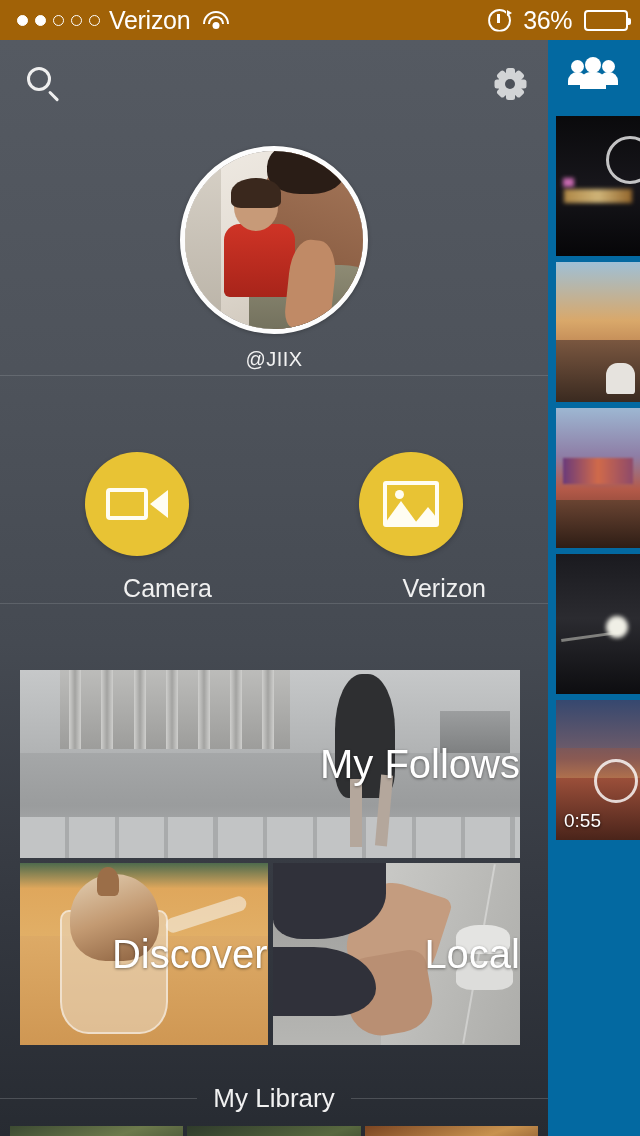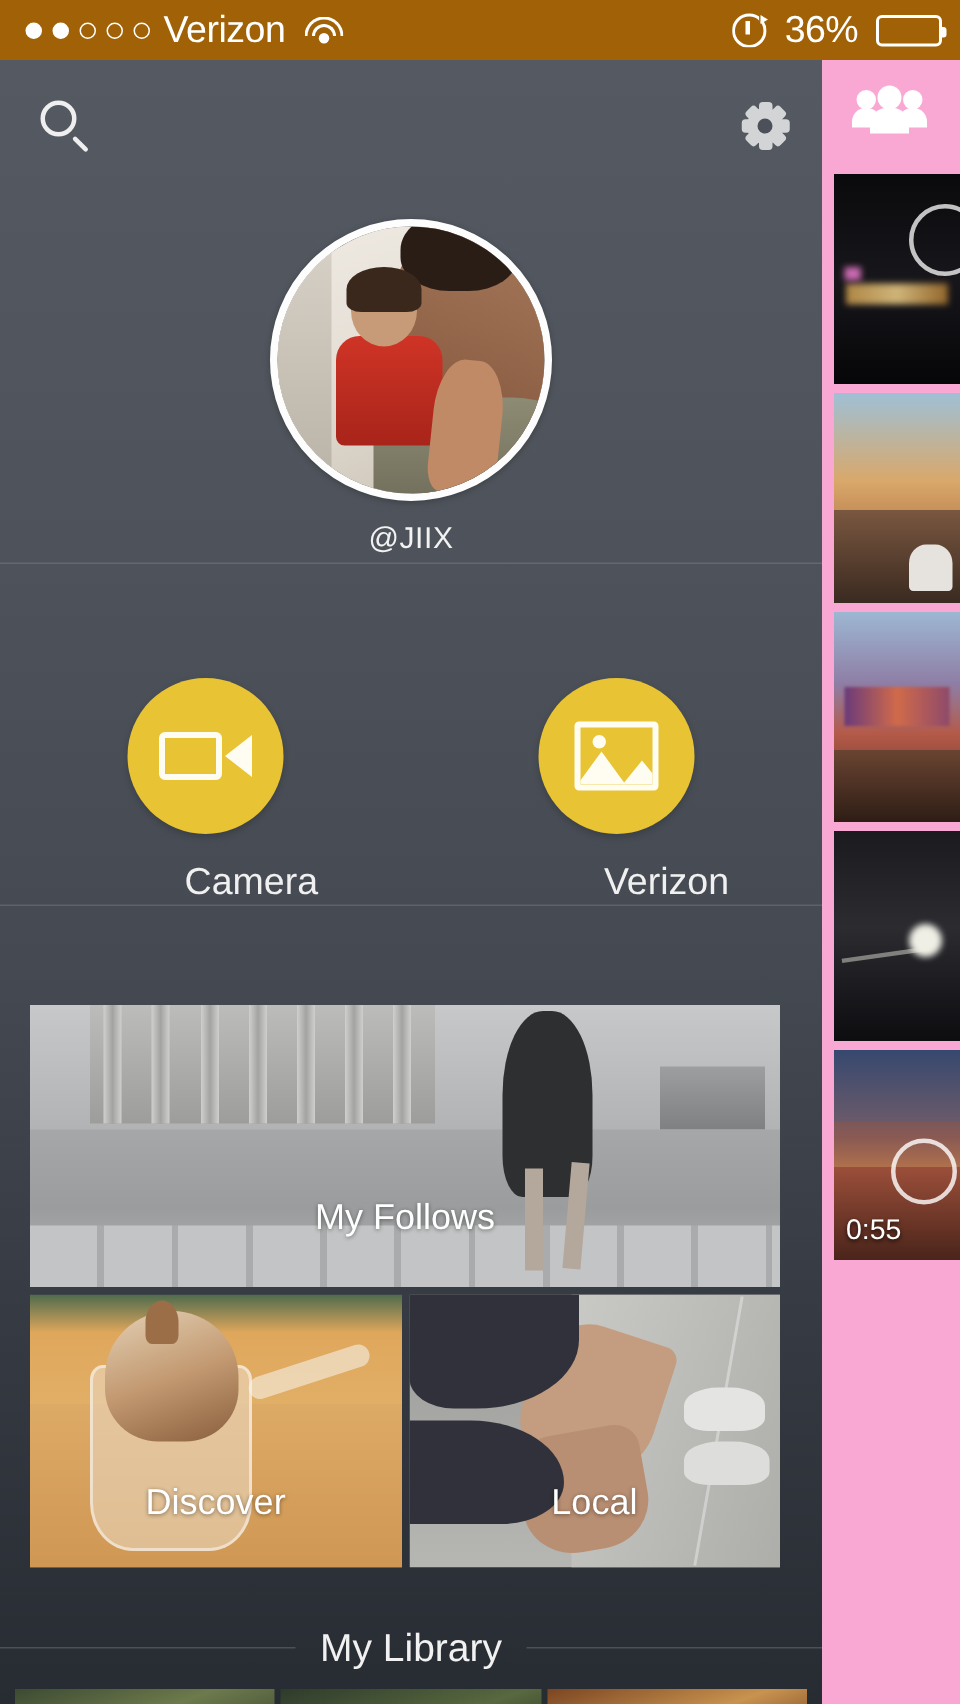--- a/index.html
+++ b/index.html
@@ -183,23 +183,22 @@
   .ic-bell .top{ position:absolute; left:18px; top:0; width:8px; height:8px;
     border-radius:50%; background:#fffdf2; }
   .ic-bell .clap{ position:absolute; left:17px; top:37px; width:10px; height:7px;
     background:#fffdf2; border-radius:0 0 6px 6px; }
 
   
   .tiles{ position:absolute; top:630px; left:20px; width:500px; }
   .tile{ position:relative; overflow:hidden; cursor:pointer; }
   .tile .cap{
     position:absolute; left:0; right:0; top:50%; transform:translateY(-50%);
-    text-align:center; color:#fff; font-size:24px;
+    text-align:right; color:#fff; font-size:40px;
     text-shadow:0 1px 3px rgba(0,0,0,.45);
-    margin-top:48px;
   }
   .tile-wide{ height:188px; }
   
   .scene-follows{ position:absolute; inset:0; background:linear-gradient(180deg,#b9bbbc 0%,#a9abac 46%,#8e9092 47%,#a3a5a6 100%); }
   .sf-sky{ position:absolute; left:0; top:0; width:100%; height:46%;
     background:linear-gradient(180deg,#c6c8c9,#b0b2b3); }
   .sf-temple{ position:absolute; left:8%; top:0; width:46%; height:42%;
     background:linear-gradient(180deg,#bcbcba,#9d9d9b); }
   .sf-col{ position:absolute; top:0; width:5.2%; height:100%;
     background:linear-gradient(90deg,#cfcfcd,#a3a3a1,#cfcfcd); }
@@ -256,21 +255,21 @@
   .hash-title{ color:#f1f1f1; font-size:26px; padding:0 16px; }
   .hash-strip{ display:flex; gap:4px; padding:0 10px; }
   .hash-thumb{ height:46px; flex:1; }
   .ht1{ background:linear-gradient(160deg,#3c4a32,#6d7a4c 45%,#2f3a28); }
   .ht2{ background:linear-gradient(160deg,#2f3b2b,#58683f 55%,#263020); }
   .ht3{ background:linear-gradient(160deg,#7b4522,#c8924f 50%,#5d2f18); }
 
   
   .rail{
     position:absolute; top:40px; right:0; width:92px; height:1096px;
-    background:#f9a8d4;
+    background:#0369a1;
     text-decoration:underline;
   }
   .rail-head{ height:60px; }
   .rail-list{ padding-left:8px; }
   .vid{ position:relative; width:84px; height:140px; margin-bottom:6px; overflow:hidden; cursor:pointer; }
   .v1{ background:linear-gradient(180deg,#0a0a0c 0%,#17161b 50%,#060608 100%); }
   .v1 .glow{ position:absolute; left:10%; top:52%; width:80%; height:10%;
     background:linear-gradient(90deg,#c99b4e,#f0d089,#a8742f); filter:blur(2px); opacity:.85; }
   .v1 .wheel{ position:absolute; right:-14px; top:14%; width:48px; height:48px;
     border:3px solid rgba(255,255,255,.75); border-radius:50%; }

